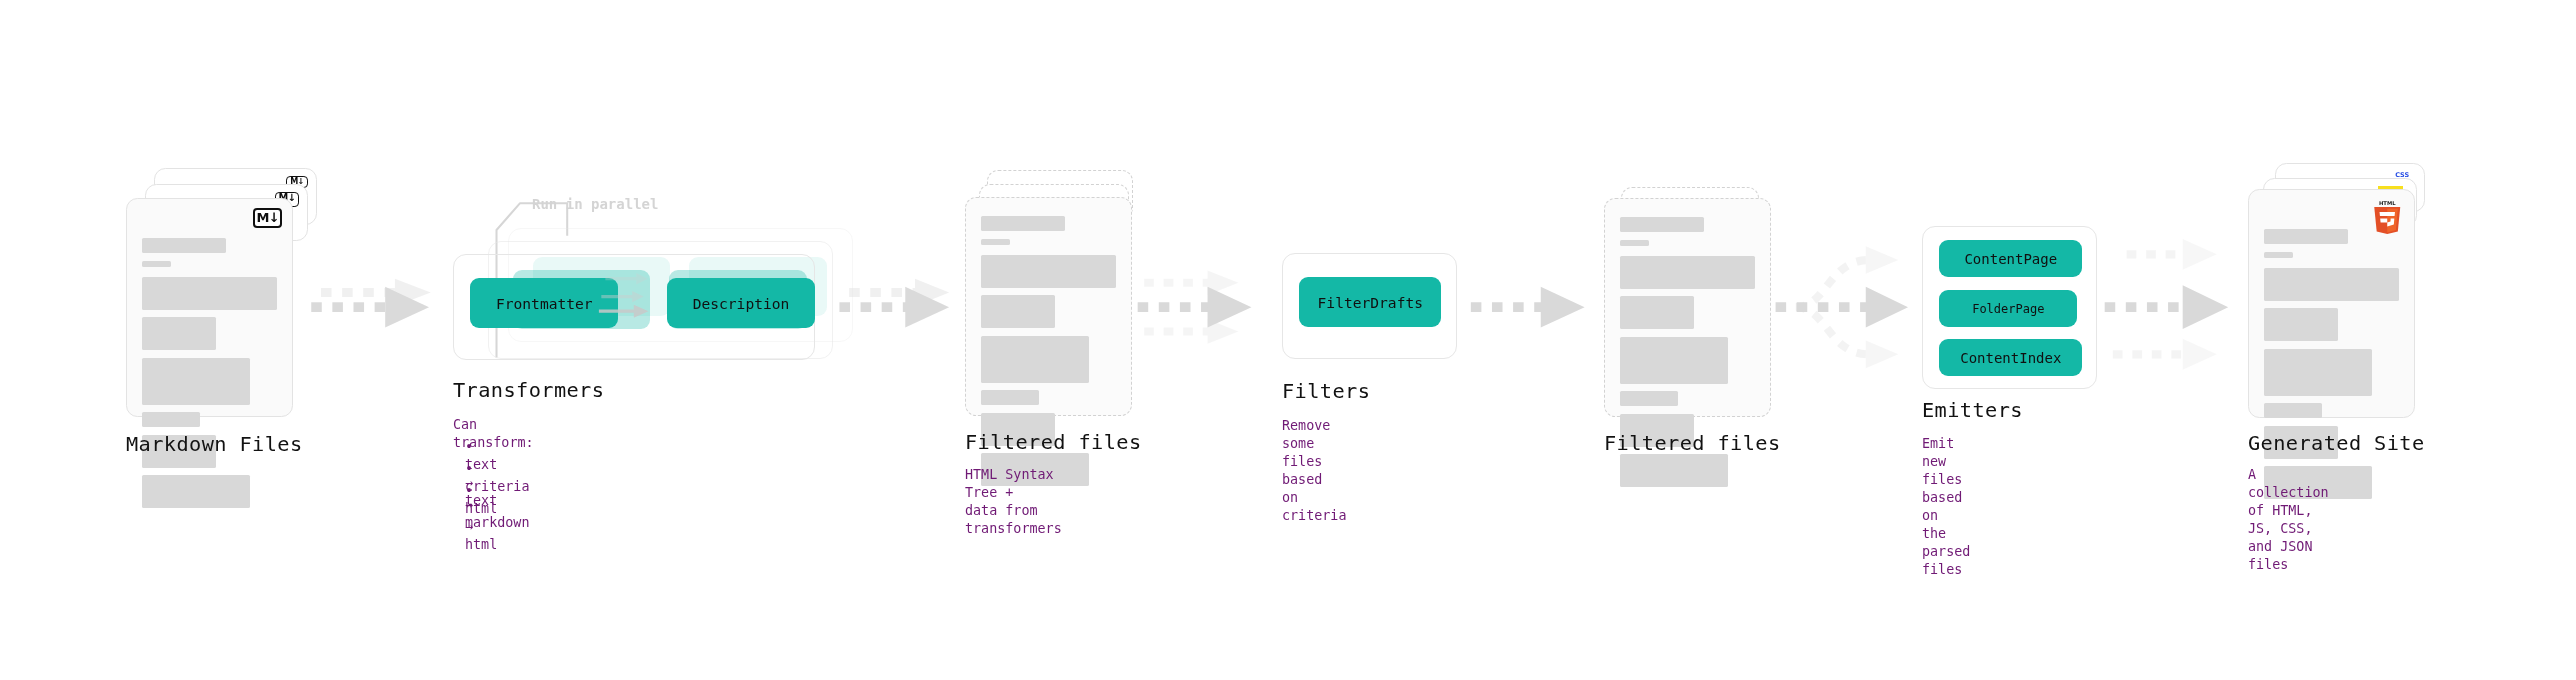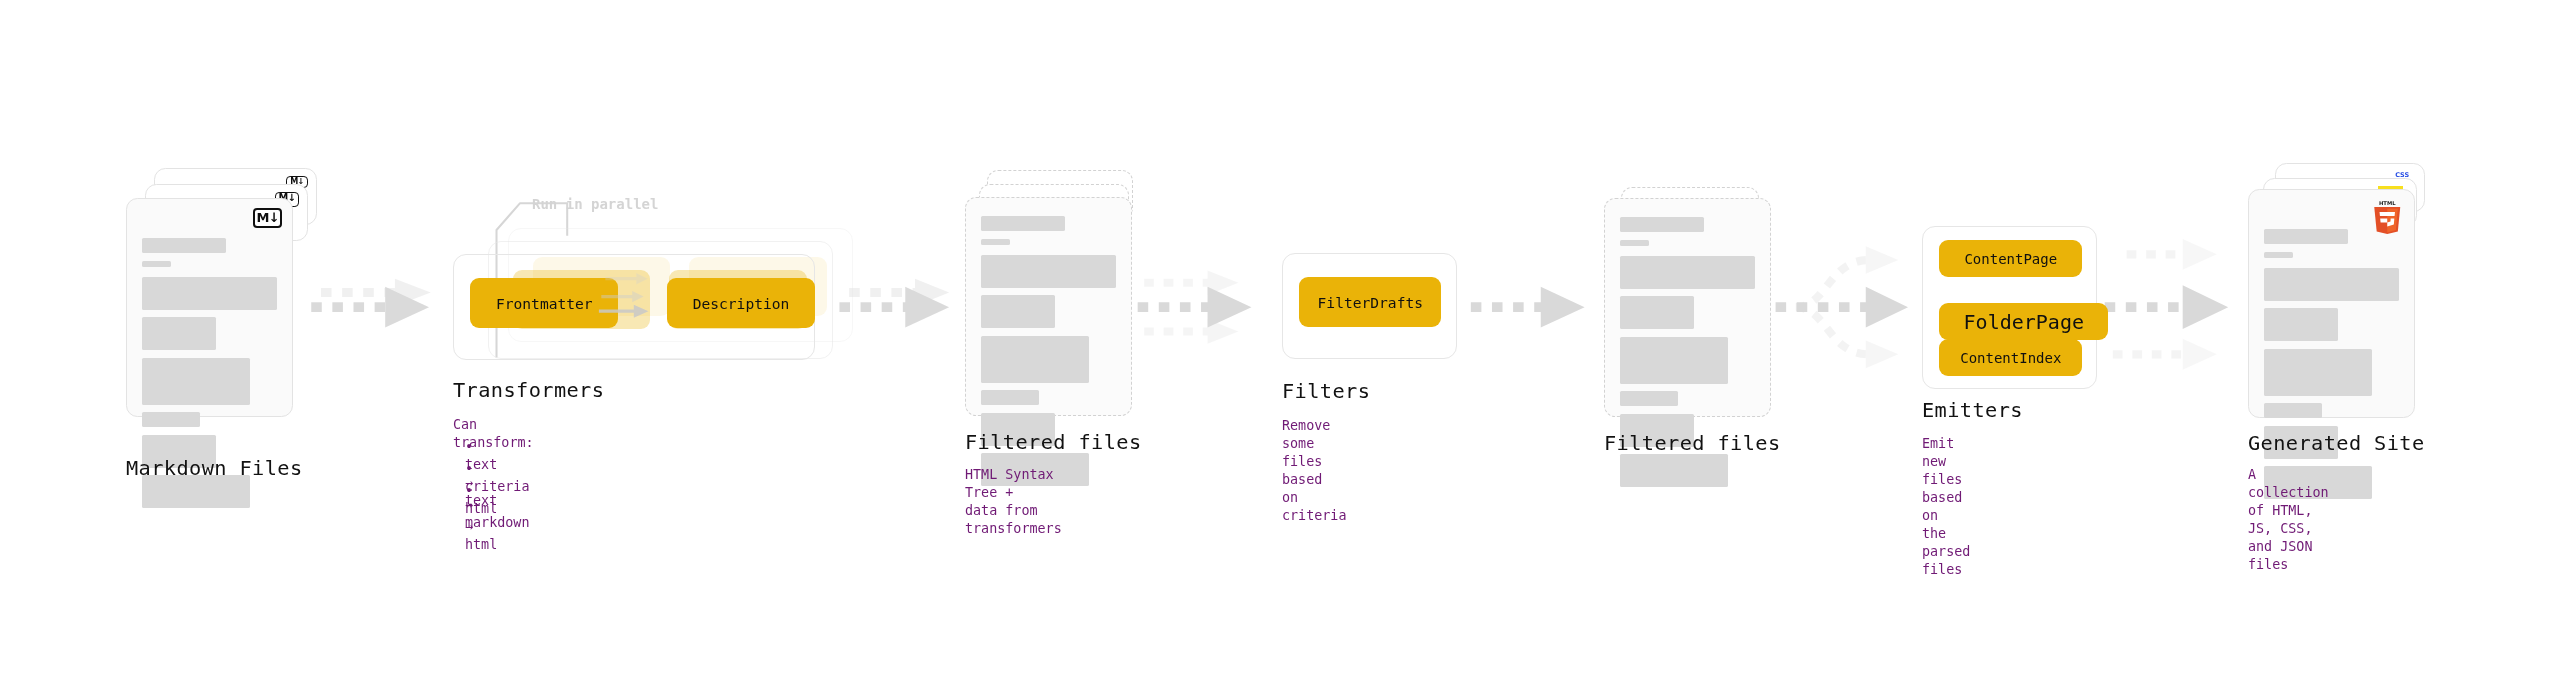--- a/index.html
+++ b/index.html
@@ -109,21 +109,21 @@
   .group {
     position: absolute;
     box-sizing: border-box;
     border: 1.6px solid #e6e6e6;
     border-radius: 13px;
     background: transparent;
   }
   .pill {
     position: absolute;
     box-sizing: border-box;
-    background: #eab308;
+    background: #14b8a6;
     border-radius: 9px;
     color: #101010;
     font-size: 14.6px;
     display: flex;
     align-items: center;
     justify-content: center;
     white-space: nowrap;
   }
   .ghost1 { opacity: 0.55; }
   .ghost2 { opacity: 0.30; }
@@ -247,21 +247,21 @@
         <div class="ln" style="width:62%;"></div>
         <div class="ln tiny" style="width:22%;"></div>
         <div class="ln tall" style="width:100%;"></div>
         <div class="ln tall" style="width:55%;"></div>
         <div class="ln" style="height:47px; width:80%;"></div>
         <div class="ln" style="width:43%;"></div>
         <div class="ln tall" style="width:55%;"></div>
         <div class="ln tall" style="width:80%;"></div>
       </div>
     </div>
-    <div class="title" style="left:126px; top:456px;">Markdown Files</div>
+    <div class="title" style="left:126px; top:432px;">Markdown Files</div>
   </div>
 
   <div class="node">
 
     <div class="bracket-label" style="left:532px; top:196px;font-weight:bold;">Run in parallel</div>
 
     <div class="group ghost2" style="left:508px; top:228px; width:345px; height:114px;">
       <div class="pill ghost2" style="left:24.4px; top:28px; width:137px; height:59px; font-size:0;"></div>
       <div class="pill ghost2" style="left:180px; top:28px; width:138px; height:59px; font-size:0;"></div>
     </div>
@@ -340,21 +340,21 @@
         <div class="ln tall" style="width:55%;"></div>
         <div class="ln tall" style="width:80%;"></div>
       </div>
     </div>
     <div class="title" style="left:1604px; top:431px;">Filtered files</div>
   </div>
 
   <div class="node">
     <div class="group" style="left:1922px; top:226px; width:175px; height:163px;">
       <div class="pill" style="left:16.3px; top:13px; width:143px; height:37px; font-size:14px;">ContentPage</div>
-      <div class="pill" style="left:16.3px; top:63px; width:169px; height:37px; font-size:20px;margin-top:13px;">FolderPage</div>
+      <div class="pill" style="left:16.3px; top:63px; width:138px; height:37px; font-size:12px;">FolderPage</div>
       <div class="pill" style="left:16.3px; top:112px; width:143px; height:37px; font-size:14px;">ContentIndex</div>
     </div>
     <div class="title" style="left:1922px; top:398px;">Emitters</div>
     <div class="desc" style="left:1922px; top:435px;">Emit new files based on
 the parsed files</div>
   </div>
 
   <div class="node">
     <div class="card" style="left:2275px; top:163px; width:150px; height:49px; background:#ffffff;">
       <div class="badge badge-css" style="right:11.4px; top:6.5px;">CSS</div>

